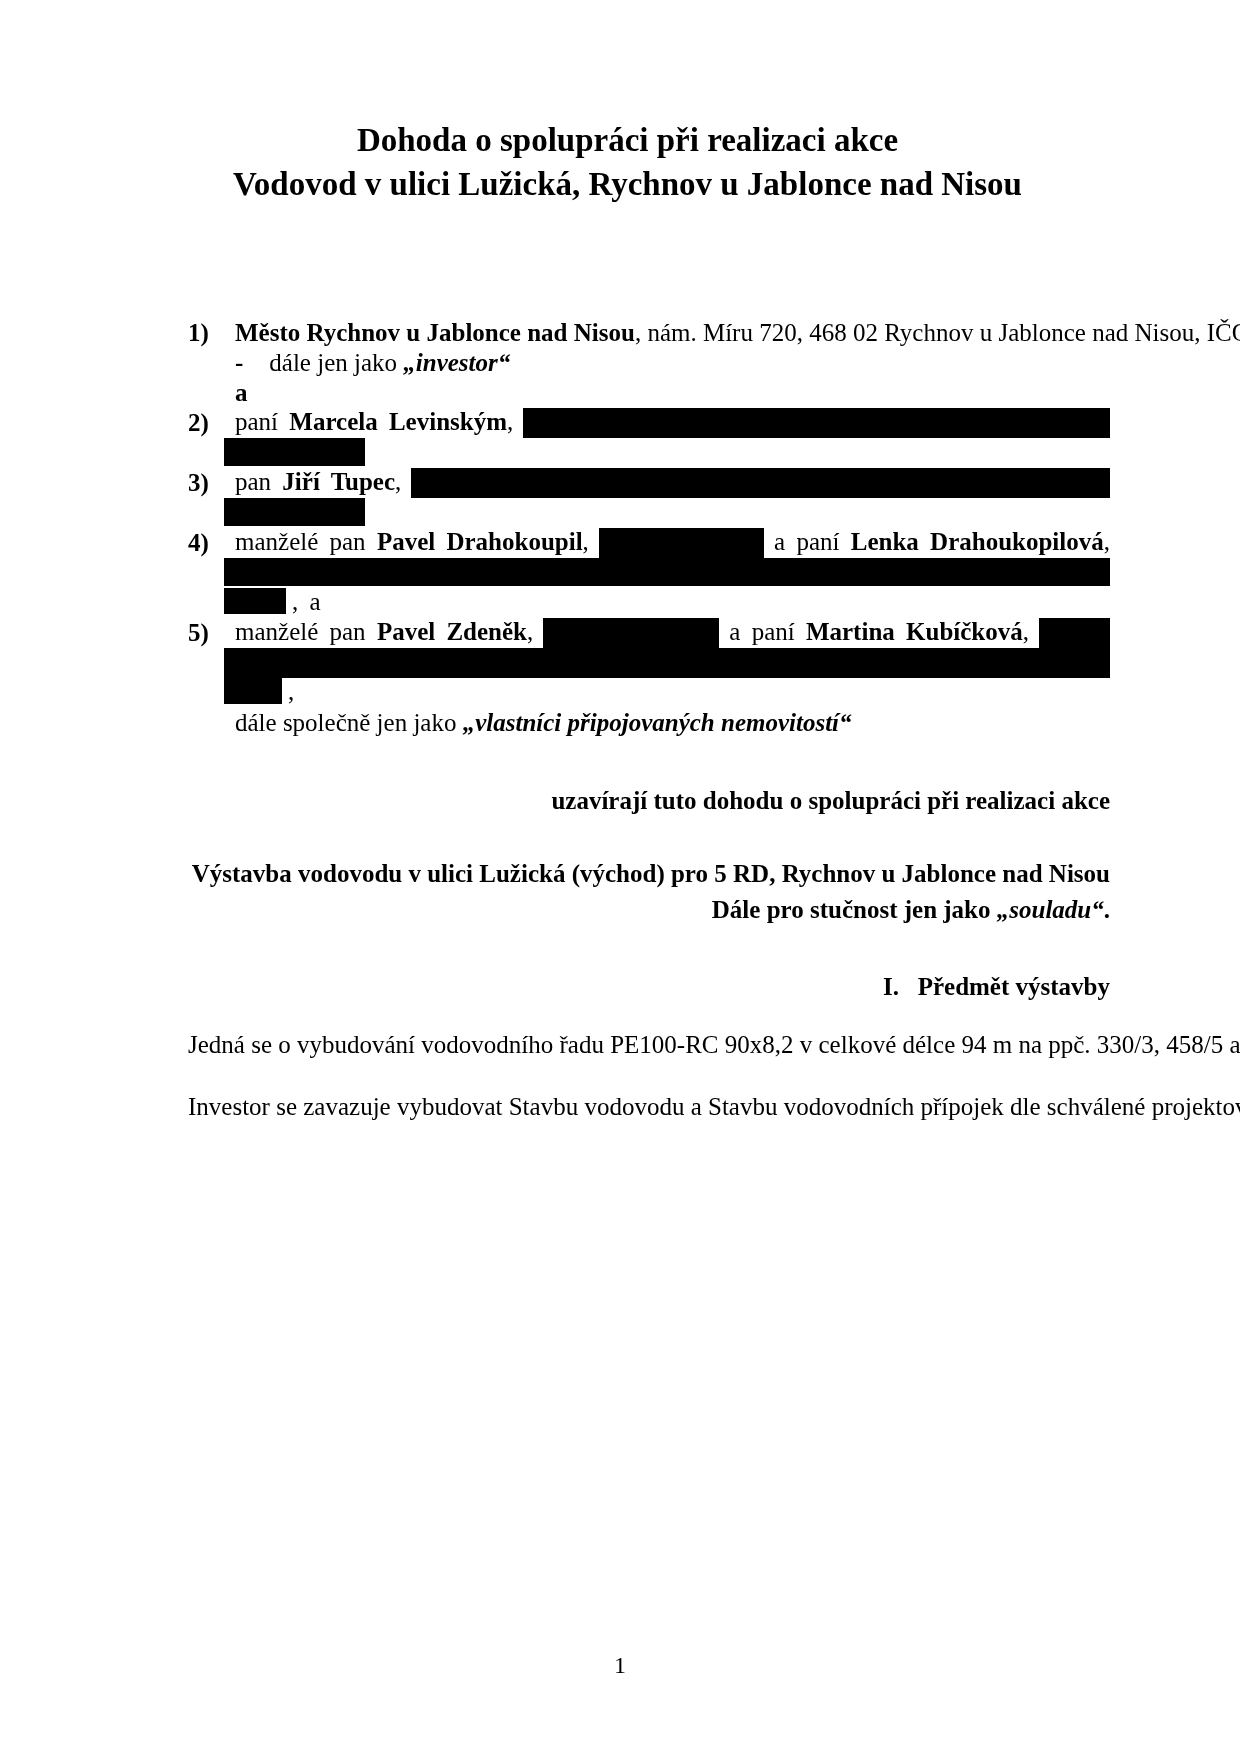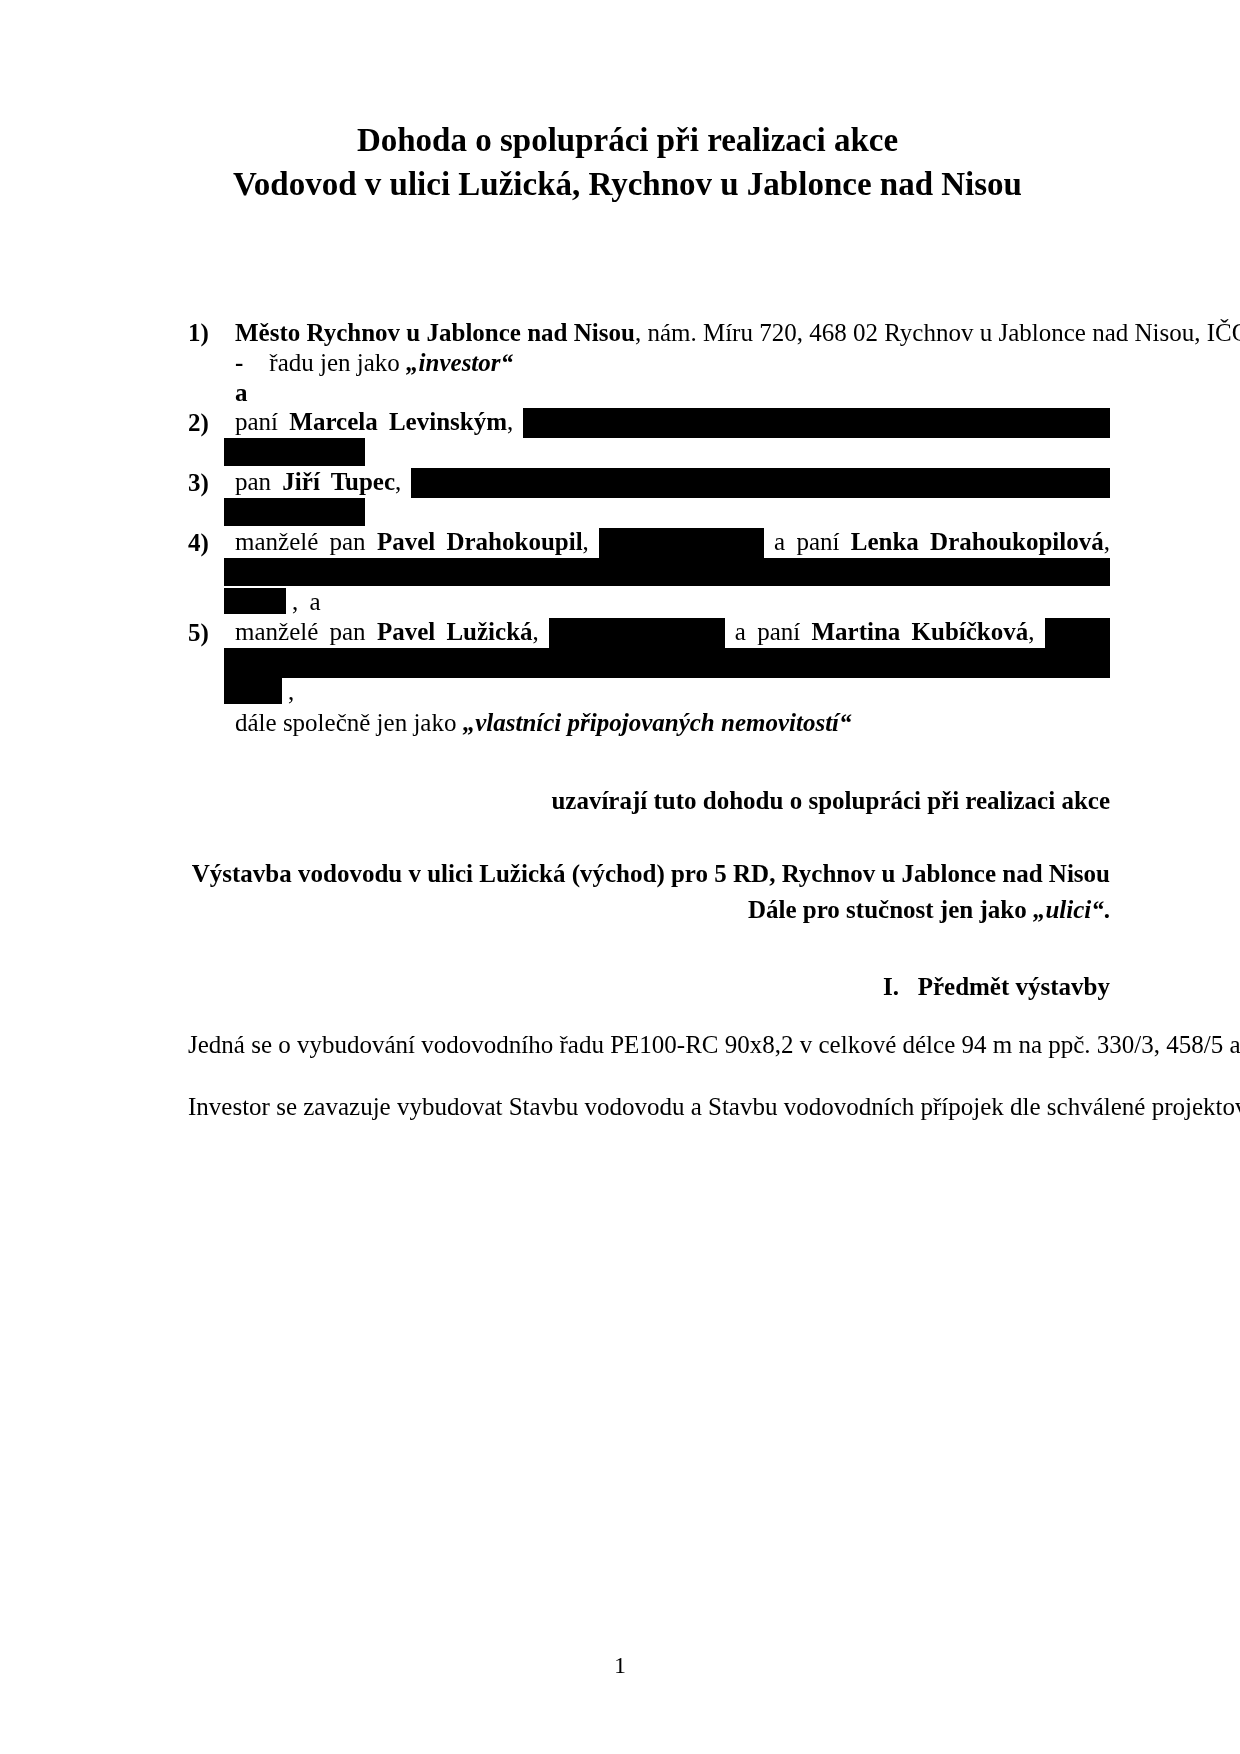--- a/index.html
+++ b/index.html
@@ -63,21 +63,21 @@
 
   <div class="title">
     <div>Dohoda o spolupráci při realizaci akce</div>
     <div>Vodovod v ulici Lužická, Rychnov u Jablonce nad Nisou</div>
   </div>
 
   <div class="party-intro item">
     <span class="num">1)</span>
     <div class="party-text" id="party-intro-text"><span class="t b">Město Rychnov u Jablonce nad Nisou</span><span class="t n">, nám. Míru 720, 468 02 Rychnov u Jablonce nad Nisou, IČO: 00262552, zastoupené Bc. Tomášem Levinským – starosta města</span></div>
     <div class="sub-line">
-      <span class="dash">-</span><span class="t">řadu jen jako </span><span class="bi">„investor“</span>
+      <span class="dash">-</span><span class="t">dále jen jako </span><span class="bi">„investor“</span>
     </div>
     <div class="connector">a</div>
   </div>
 
   <div id="party-list">
       <div class="item">
         <span class="num">2)</span>
         <div class="party-line">
           <span class="t n">paní </span>
           <span class="t b">Marcela Levinským</span>
@@ -116,21 +116,21 @@
         </div>
         <div class="party-line">
           <span class="redact start" style="width: 62px; height: 26px;"></span>
           <span class="t n">, a</span>
         </div>
       </div>
       <div class="item">
         <span class="num">5)</span>
         <div class="party-line">
           <span class="t n">manželé pan </span>
-          <span class="t b">Pavel Lužická</span>
+          <span class="t b">Pavel Zdeněk</span>
           <span class="t n">,</span>
           <span class="redact mid" style="width: 176px; height: 30px;"></span>
           <span class="t n">a paní </span>
           <span class="t b">Martina Kubíčková</span>
           <span class="t n">,</span>
           <span class="redact grow" style="height: 30px;"></span>
         </div>
         <div class="party-line">
           <span class="redact full" style="height: 30px;"></span>
         </div>
@@ -139,21 +139,21 @@
           <span class="t n">,</span>
         </div>
       </div>
     </div>
 
   <div class="joint-label" id="joint-label"><span class="t n">dále společně jen jako </span><span class="t bi">„vlastníci připojovaných nemovitostí“</span></div>
 
   <div class="center-bold agreement">uzavírají tuto dohodu o spolupráci při realizaci akce</div>
 
   <div class="center-bold project">Výstavba vodovodu v ulici Lužická (východ) pro 5 RD, Rychnov u Jablonce nad Nisou</div>
-  <div class="center-bold project-sub" id="short-line"><span class="t b">Dále pro stučnost jen jako </span><span class="t bi">„ulici“</span><span class="t b">.</span></div>
+  <div class="center-bold project-sub" id="short-line"><span class="t b">Dále pro stučnost jen jako </span><span class="t bi">„souladu“</span><span class="t b">.</span></div>
 
   <div id="sections">
       <div class="sec-h s0">I.&nbsp;&nbsp;&nbsp;Předmět výstavby</div>
       <div class="sec-p s0"><span class="t n">Jedná se o vybudování vodovodního řadu PE100-RC 90x8,2 v celkové délce 94 m na ppč. 330/3, 458/5 a 459/1 v katastrálním území Rychnov u Jablonce nad Nisou v souladu s projektovou dokumentací Rychnov u J. n. N. – vodovod v Lužické ulici (východ), kterou vypracoval zodpovědný projektant Ing. Zdeněk Hudec, IČO 128 08 300, ČKAIT 0500390 – dále pro stručnost jen jako </span></div>
       <div class="sec-p s1 cont"><span class="t n">Investor se zavazuje vybudovat Stavbu vodovodu a Stavbu vodovodních přípojek dle schválené projektové dokumentace, v souladu s platným stavebním povolením č.j. 77791/2023 ze dne 13.9.2023 vydaným Magistrátem města Jablonce nad Nisou a v souladu s platnými právními předpisy ČR. Cenovou kalkulaci </span></div>
     </div>
 
   <div class="page-num">1</div>
 
 </div>

